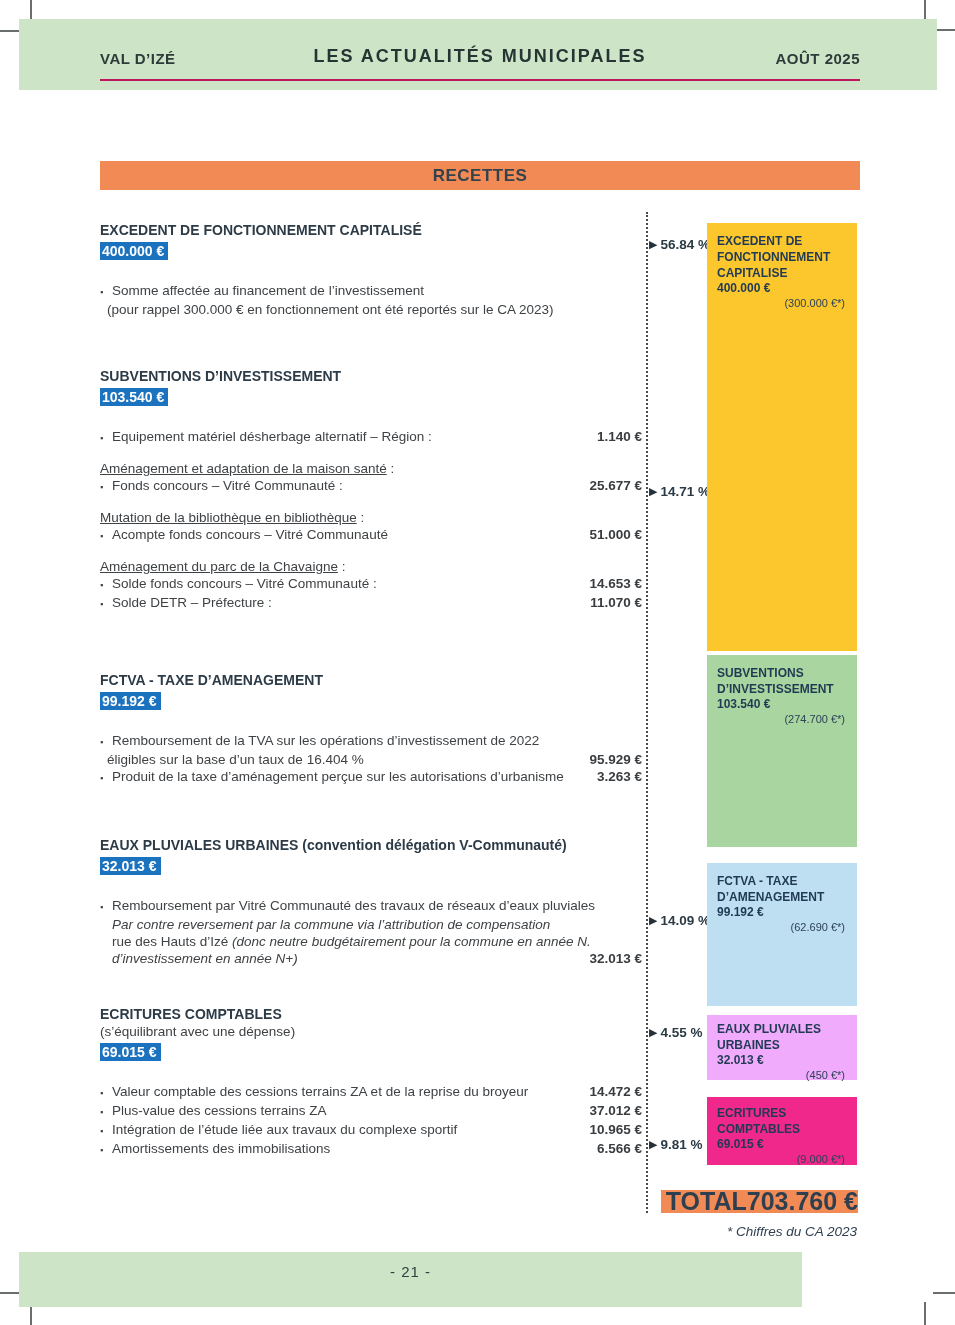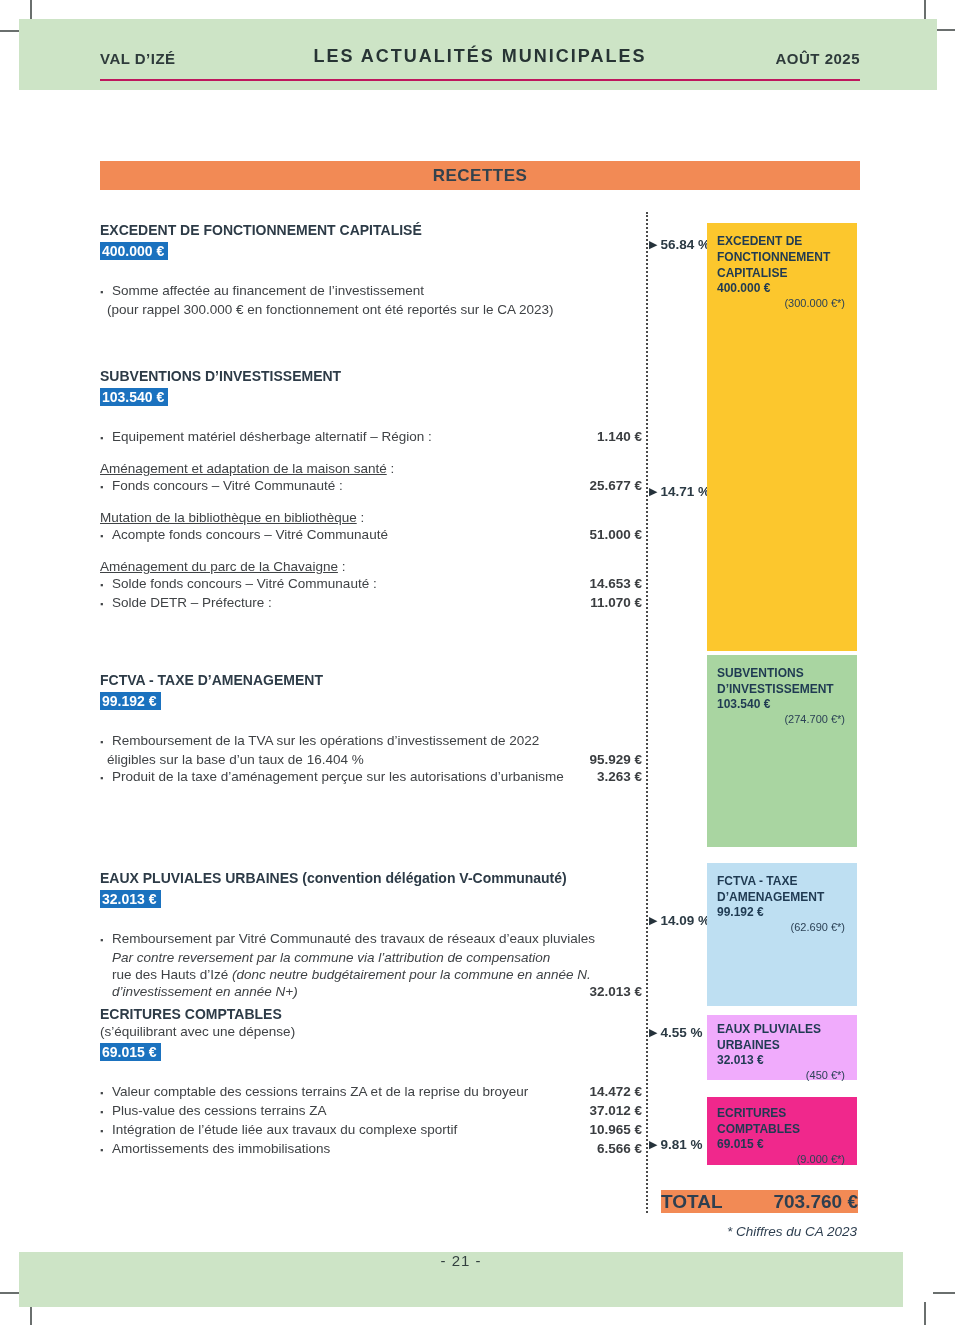--- a/index.html
+++ b/index.html
@@ -38,25 +38,25 @@
   
   .pct{position:absolute;left:649px;display:flex;align-items:center;height:17px;white-space:nowrap;}
   .pct .arrow{font-size:11px;color:#24313a;margin-right:3px;line-height:1;}
   .pct .pv{font-size:13.5px;font-weight:bold;color:#2b3a44;}
   
   .block{position:absolute;left:707px;width:150px;box-sizing:border-box;padding:10px 12px 0 10px;}
   .b-title{white-space:pre-line;font-size:12px;line-height:16px;font-weight:bold;color:#1f3a52;}
   .b-amt{font-size:12px;line-height:14px;font-weight:bold;color:#1f3a52;}
   .b-prev{font-size:11px;line-height:13px;color:#2c4256;text-align:right;margin-top:2px;}
   .total-bar{position:absolute;left:661px;top:1190px;width:197px;height:23px;display:flex;
-             align-items:center;justify-content:space-between;font-size:19px;font-weight:bold;color:#2e3f50;}
+             align-items:center;justify-content:flex-end;font-size:25px;font-weight:bold;color:#2e3f50;}
   .footnote{position:absolute;right:98px;top:1224px;font-size:13.5px;font-style:italic;color:#2e3f50;}
   
-  .footer-band{position:absolute;left:19px;top:1252px;width:884px;height:55px;display:flex;
-               justify-content:center;align-items:flex-start;box-sizing:border-box;
+  .footer-band{position:absolute;left:19px;top:1252px;width:783px;height:55px;display:flex;
+               justify-content:center;align-items:flex-start;padding-top:11px;box-sizing:border-box;
                font-size:15px;color:#33403f;letter-spacing:1px;}
 </style>
 </head>
 <body>
 
 <div class="page">
 
   <div class="cm" style="left:30px;top:0;width:2px;height:20px"></div>
   <div class="cm" style="left:0;top:30px;width:22px;height:2px"></div>
   <div class="cm" style="left:924px;top:0;width:2px;height:22px"></div>
@@ -161,21 +161,21 @@
       <span class="lt">éligibles sur la base d’un taux de 16.404 %</span>
       <span class="amt">95.929 €</span>
     </div>
     <div class="line">
       <span class="bm">▪</span>
       <span class="lt">Produit de la taxe d’aménagement perçue sur les autorisations d’urbanisme</span>
       <span class="amt">3.263 €</span>
     </div>
   </div>
 
-  <div class="sec" style="top:870px">
+  <div class="sec" style="top:837px">
     <div class="sec-title">EAUX PLUVIALES URBAINES (convention délégation V-Communauté)</div>
     <div><span class="chip" style="background: rgb(27, 114, 191);">32.013 €</span></div>
     <div class="line">
       <span class="bm">▪</span>
       <span class="lt">Remboursement par Vitré Communauté des travaux de réseaux d’eaux pluviales</span>
     </div>
     <div class="line cont2">
       <span class="lt it">Par contre reversement par la commune via l’attribution de compensation</span>
     </div>
     <div class="line cont2">

